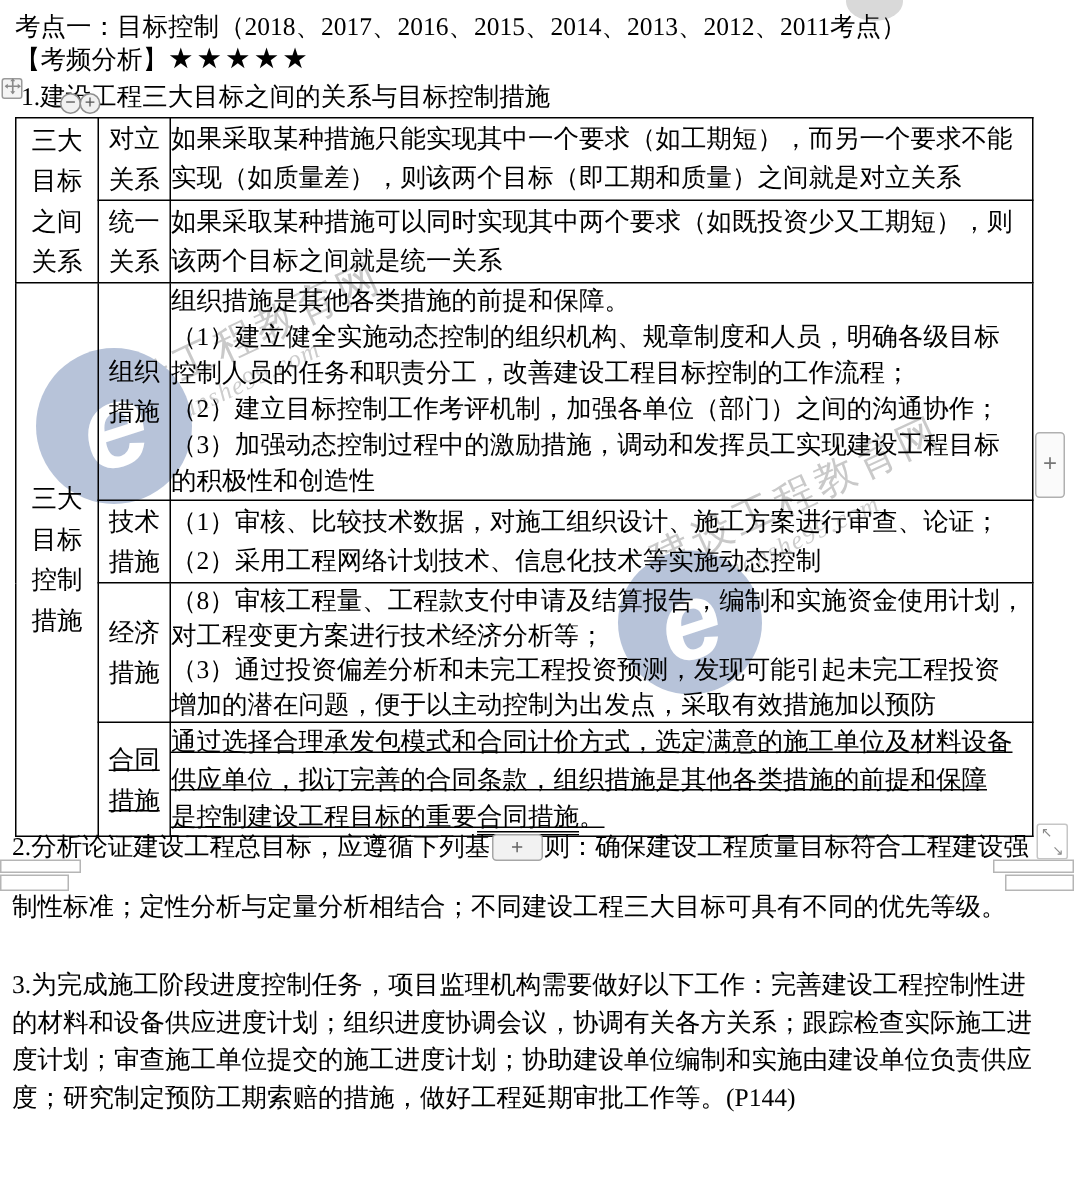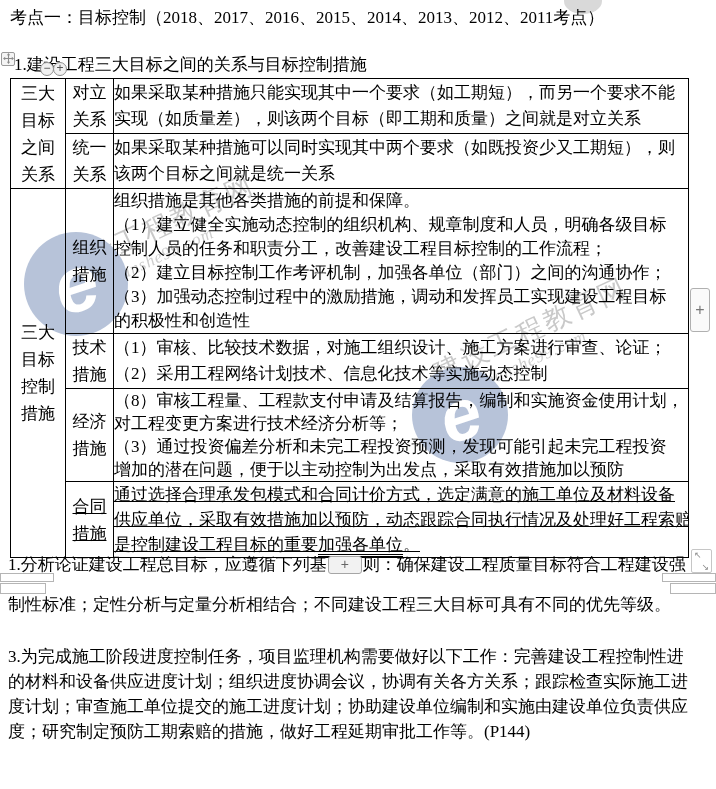--- a/index.html
+++ b/index.html
@@ -84,20 +84,23 @@
       <div class="wm-cn">建设工程教育网</div>
       <div class="wm-url">www.jianshe99.com</div>
     </div>
   </div>
   <div class="wm wm-circle" style="left:412px;top:367px;width:96px;height:96px;">
     <span class="wm-e" style="font-size:72px;">e</span>
   </div>
   <div class="wm wm-dot" style="left:564px;top:-12px;width:38px;height:26px;"></div>
 
   <div class="hline title">考点一：目标控制（2018、2017、2016、2015、2014、2013、2012、2011考点）</div>
+  <div class="hline freq">
+    <span>【考频分析】</span><span class="stars">★★★★★</span>
+  </div>
   <div class="hline item1">1.建设工程三大目标之间的关系与目标控制措施</div>
 
   <div class="widget move-handle">
     <span>
       <svg width="11" height="11" viewBox="0 0 20 20">
           <path d="M10 0 L13 4 H11 V9 H16 V7 L20 10 L16 13 V11 H11 V16 H13 L10 20 L7 16 H9 V11 H4 V13 L0 10 L4 7 V9 H9 V4 H7 Z" fill="#8a8a8a"></path>
         </svg>
     </span>
   </div>
   <div class="widget zoom-circle zoom-out">−</div>
@@ -210,32 +213,32 @@
     <tr class="r6">
       <td class="l">
             <div>
               <div class="tline">合同</div>
               <div class="tline">措施</div>
             </div>
           </td>
       <td class="c">
         <div>
               <div class="tline">通过选择合理承发包模式和合同计价方式，选定满意的施工单位及材料设备</div>
-              <div class="tline">供应单位，采取有效措施加以预防，动态跟踪合同执行情况及处理好工程索赔</div>
+              <div class="tline">供应单位，拟订完善的合同条款，组织措施是其他各类措施的前提和保障</div>
             </div>
         <div class="tline">
-          <span>是控制建设工程目标的重要</span><span class="dunder">加强各单位</span><span>。</span>
+          <span>是控制建设工程目标的重要</span><span class="dunder">合同措施</span><span>。</span>
         </div>
       </td>
     </tr>
   </tbody>
     </table>
 
   <div class="pline p2a">
-    <span>1.分析论证建设工程总目标，应遵循下列基</span><span class="pill">+</span><span>则：确保建设工程质量目标符合工程建设强</span>
+    <span>2.分析论证建设工程总目标，应遵循下列基</span><span class="pill">+</span><span>则：确保建设工程质量目标符合工程建设强</span>
   </div>
 
   <div class="break-rect bl-a"></div>
   <div class="break-rect bl-b"></div>
   <div class="break-rect br-a"></div>
   <div class="break-rect br-b"></div>
 
   <div class="pblock p2b">
       <div class="tline">制性标准；定性分析与定量分析相结合；不同建设工程三大目标可具有不同的优先等级。</div>
     </div>

